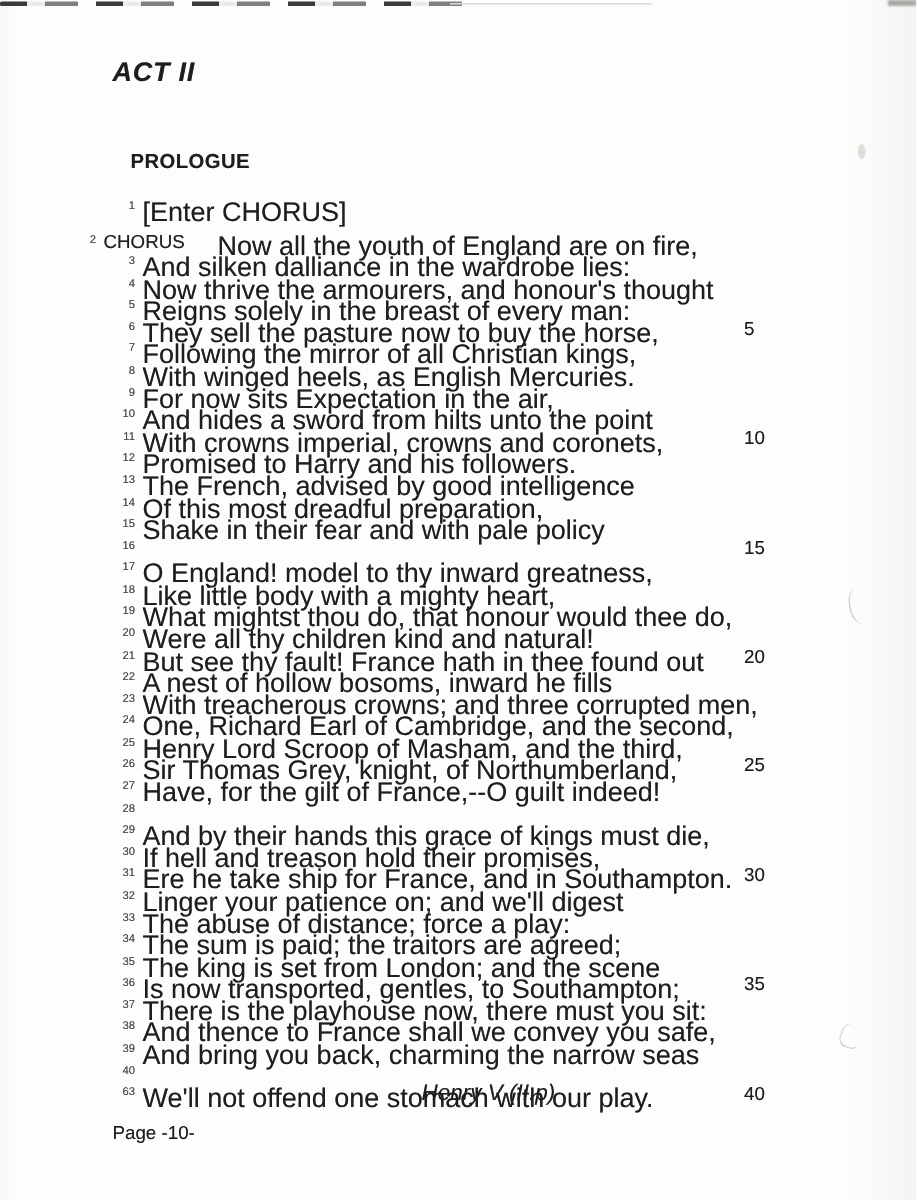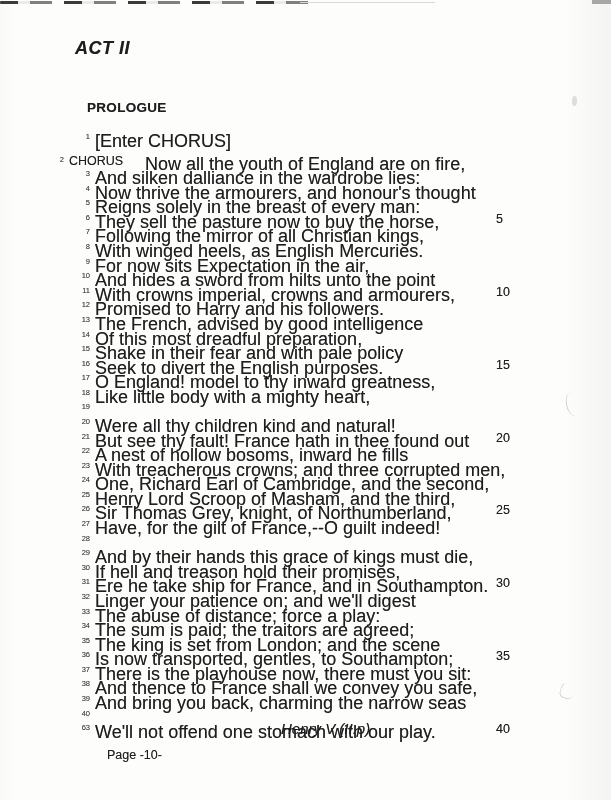--- a/index.html
+++ b/index.html
@@ -67,21 +67,21 @@
     position: absolute; left: 58px; width: 32px; top: 1px;
     text-align: right; font-size: 7.5px; color: #4f4f4f;
   }
   .row.speech-start .lnum { left: 52px; width: 12px; }
   .speaker { position: absolute; left: 69px; top: 0; font-size: 12.5px; }
   .ltext { position: absolute; left: 95px; top: 0; font-size: 18px; white-space: nowrap; }
   .row.speech-start .ltext { left: 145px; }
   .mnum { position: absolute; left: 496px; top: 0; font-size: 12.5px; }
 
   
-  .footer-page { position: absolute; top: 748px; left: 75px; font-size: 12.5px; margin-left: 32px; }
+  .footer-page { position: absolute; top: 748px; left: 75px; font-size: 12.5px; }
   .footer-title { position: absolute; top: 720px; left: 281px; font-size: 15px; font-style: italic; }
 </style>
 </head>
 <body>
 
 <div class="page">
 
   <div class="top-edge-dashes"></div>
   <div class="top-edge-faint"></div>
   <div class="top-right-smudge"></div>
@@ -130,54 +130,54 @@
       <div class="row">
         <span class="lnum">9</span>
         <span class="ltext">For now sits Expectation in the air,</span>
       </div>
       <div class="row">
         <span class="lnum">10</span>
         <span class="ltext">And hides a sword from hilts unto the point</span>
       </div>
       <div class="row">
         <span class="lnum">11</span>
-        <span class="ltext">With crowns imperial, crowns and armourers,</span>
+        <span class="ltext">With crowns imperial, crowns and coronets,</span>
         <span class="mnum">10</span>
       </div>
       <div class="row">
         <span class="lnum">12</span>
         <span class="ltext">Promised to Harry and his followers.</span>
       </div>
       <div class="row">
         <span class="lnum">13</span>
         <span class="ltext">The French, advised by good intelligence</span>
       </div>
       <div class="row">
         <span class="lnum">14</span>
         <span class="ltext">Of this most dreadful preparation,</span>
       </div>
       <div class="row">
         <span class="lnum">15</span>
         <span class="ltext">Shake in their fear and with pale policy</span>
       </div>
       <div class="row">
         <span class="lnum">16</span>
-        <span class="ltext">Seek to divert the English purposes.</span>
         <span class="mnum">15</span>
       </div>
       <div class="row">
         <span class="lnum">17</span>
         <span class="ltext">O England! model to thy inward greatness,</span>
       </div>
       <div class="row">
         <span class="lnum">18</span>
         <span class="ltext">Like little body with a mighty heart,</span>
       </div>
       <div class="row">
         <span class="lnum">19</span>
+        <span class="ltext">What mightst thou do, that honour would thee do,</span>
       </div>
       <div class="row">
         <span class="lnum">20</span>
         <span class="ltext">Were all thy children kind and natural!</span>
       </div>
       <div class="row">
         <span class="lnum">21</span>
         <span class="ltext">But see thy fault! France hath in thee found out</span>
         <span class="mnum">20</span>
       </div>

